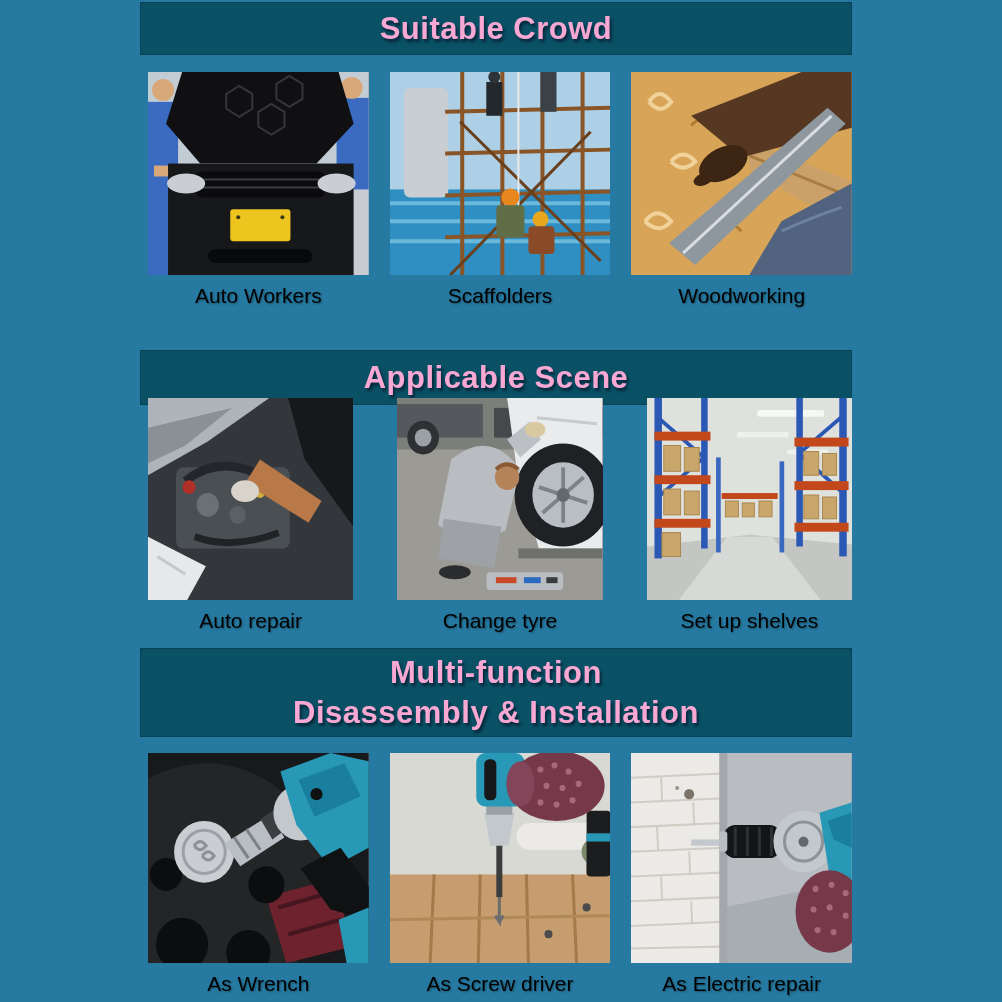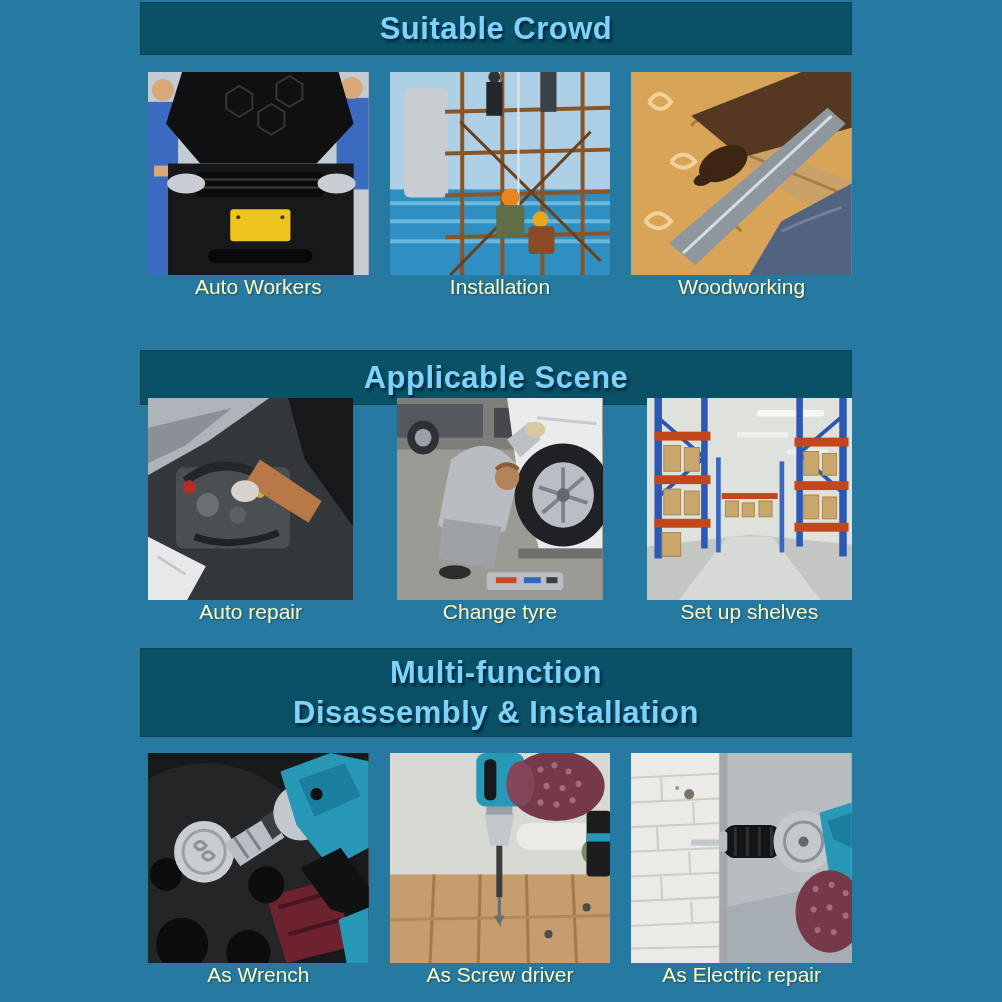--- a/index.html
+++ b/index.html
@@ -7,21 +7,21 @@
   body {
     background:#2679a0;
     font-family:"Liberation Sans", sans-serif;
     position:relative;
     overflow:hidden;
   }
   .band {
     position:absolute; left:140px; width:712px;
     background:#0a5166;
     border:1px solid rgba(0,0,0,0.18);
-    color:#7dd3fc;
+    color:#f9a8d4;
     display:flex; align-items:center; justify-content:center;
     text-align:center;
     font-weight:bold; font-size:31px; line-height:1.28;
     letter-spacing:0.5px;
     text-shadow:2px 3px 3px rgba(5,15,35,0.65);
     white-space:pre-line;
   }
   #band-1 { top:2px;   height:53px; }
   #band-2 { top:324px; height:55px;margin-top:26px; }
   #band-3 { top:648px; height:89px; }
@@ -32,22 +32,23 @@
   #row-1 { top:72px; }
   #row-2 { top:398px;gap:44px; }
   #row-3 { top:753px; }
   .card { flex:1; display:flex; flex-direction:column; min-width:0; }
   .photo { width:100%; overflow:hidden; background:#888; }
   #row-1 .photo { height:203px; }
   #row-2 .photo { height:202px; }
   #row-3 .photo { height:210px; }
   .photo svg { display:block; width:100%; height:100%; }
   .caption {
+    margin-top:9px;
     text-align:center;
-    color:#fef9c3;
+    color:#000000;
     font-size:21px;
     text-shadow:1px 1px 2px rgba(0,0,0,0.35);
   }
 </style>
 </head>
 <body>
 
 <div class="band" id="band-1">
   <span>Suitable Crowd</span>
 </div>
@@ -109,21 +110,21 @@
         <line x1="128" y1="0" x2="128" y2="160" stroke="#e8e8e8" stroke-width="2"></line>
         <rect x="96" y="10" width="16" height="34" fill="#23282c"></rect>
         <circle cx="104" cy="5" r="6" fill="#2e3338"></circle>
         <rect x="150" y="0" width="16" height="40" fill="#3a4248"></rect>
         <circle cx="120" cy="126" r="9" fill="#e8871e"></circle>
         <rect x="106" y="134" width="28" height="32" rx="4" fill="#5f6e46"></rect>
         <circle cx="150" cy="148" r="8" fill="#e8a81e"></circle>
         <rect x="138" y="155" width="26" height="28" rx="4" fill="#8a4a28"></rect>
       </svg>
     </div>
-    <div class="caption">Installation</div>
+    <div class="caption">Scaffolders</div>
   </div>
 
   <div class="card">
     <div class="photo">
       <svg viewBox="0 0 220 204" preserveAspectRatio="none">
         <rect width="220" height="204" fill="#d8a558"></rect>
         <g stroke="#f0d29a" stroke-width="4" fill="none">
           <path d="M18 30 q10 -16 22 0 q-10 14 -22 0"></path>
           <path d="M40 90 q12 -14 24 0 q-12 12 -24 0"></path>
           <path d="M14 150 q12 -16 26 0 q-12 14 -26 0"></path>

